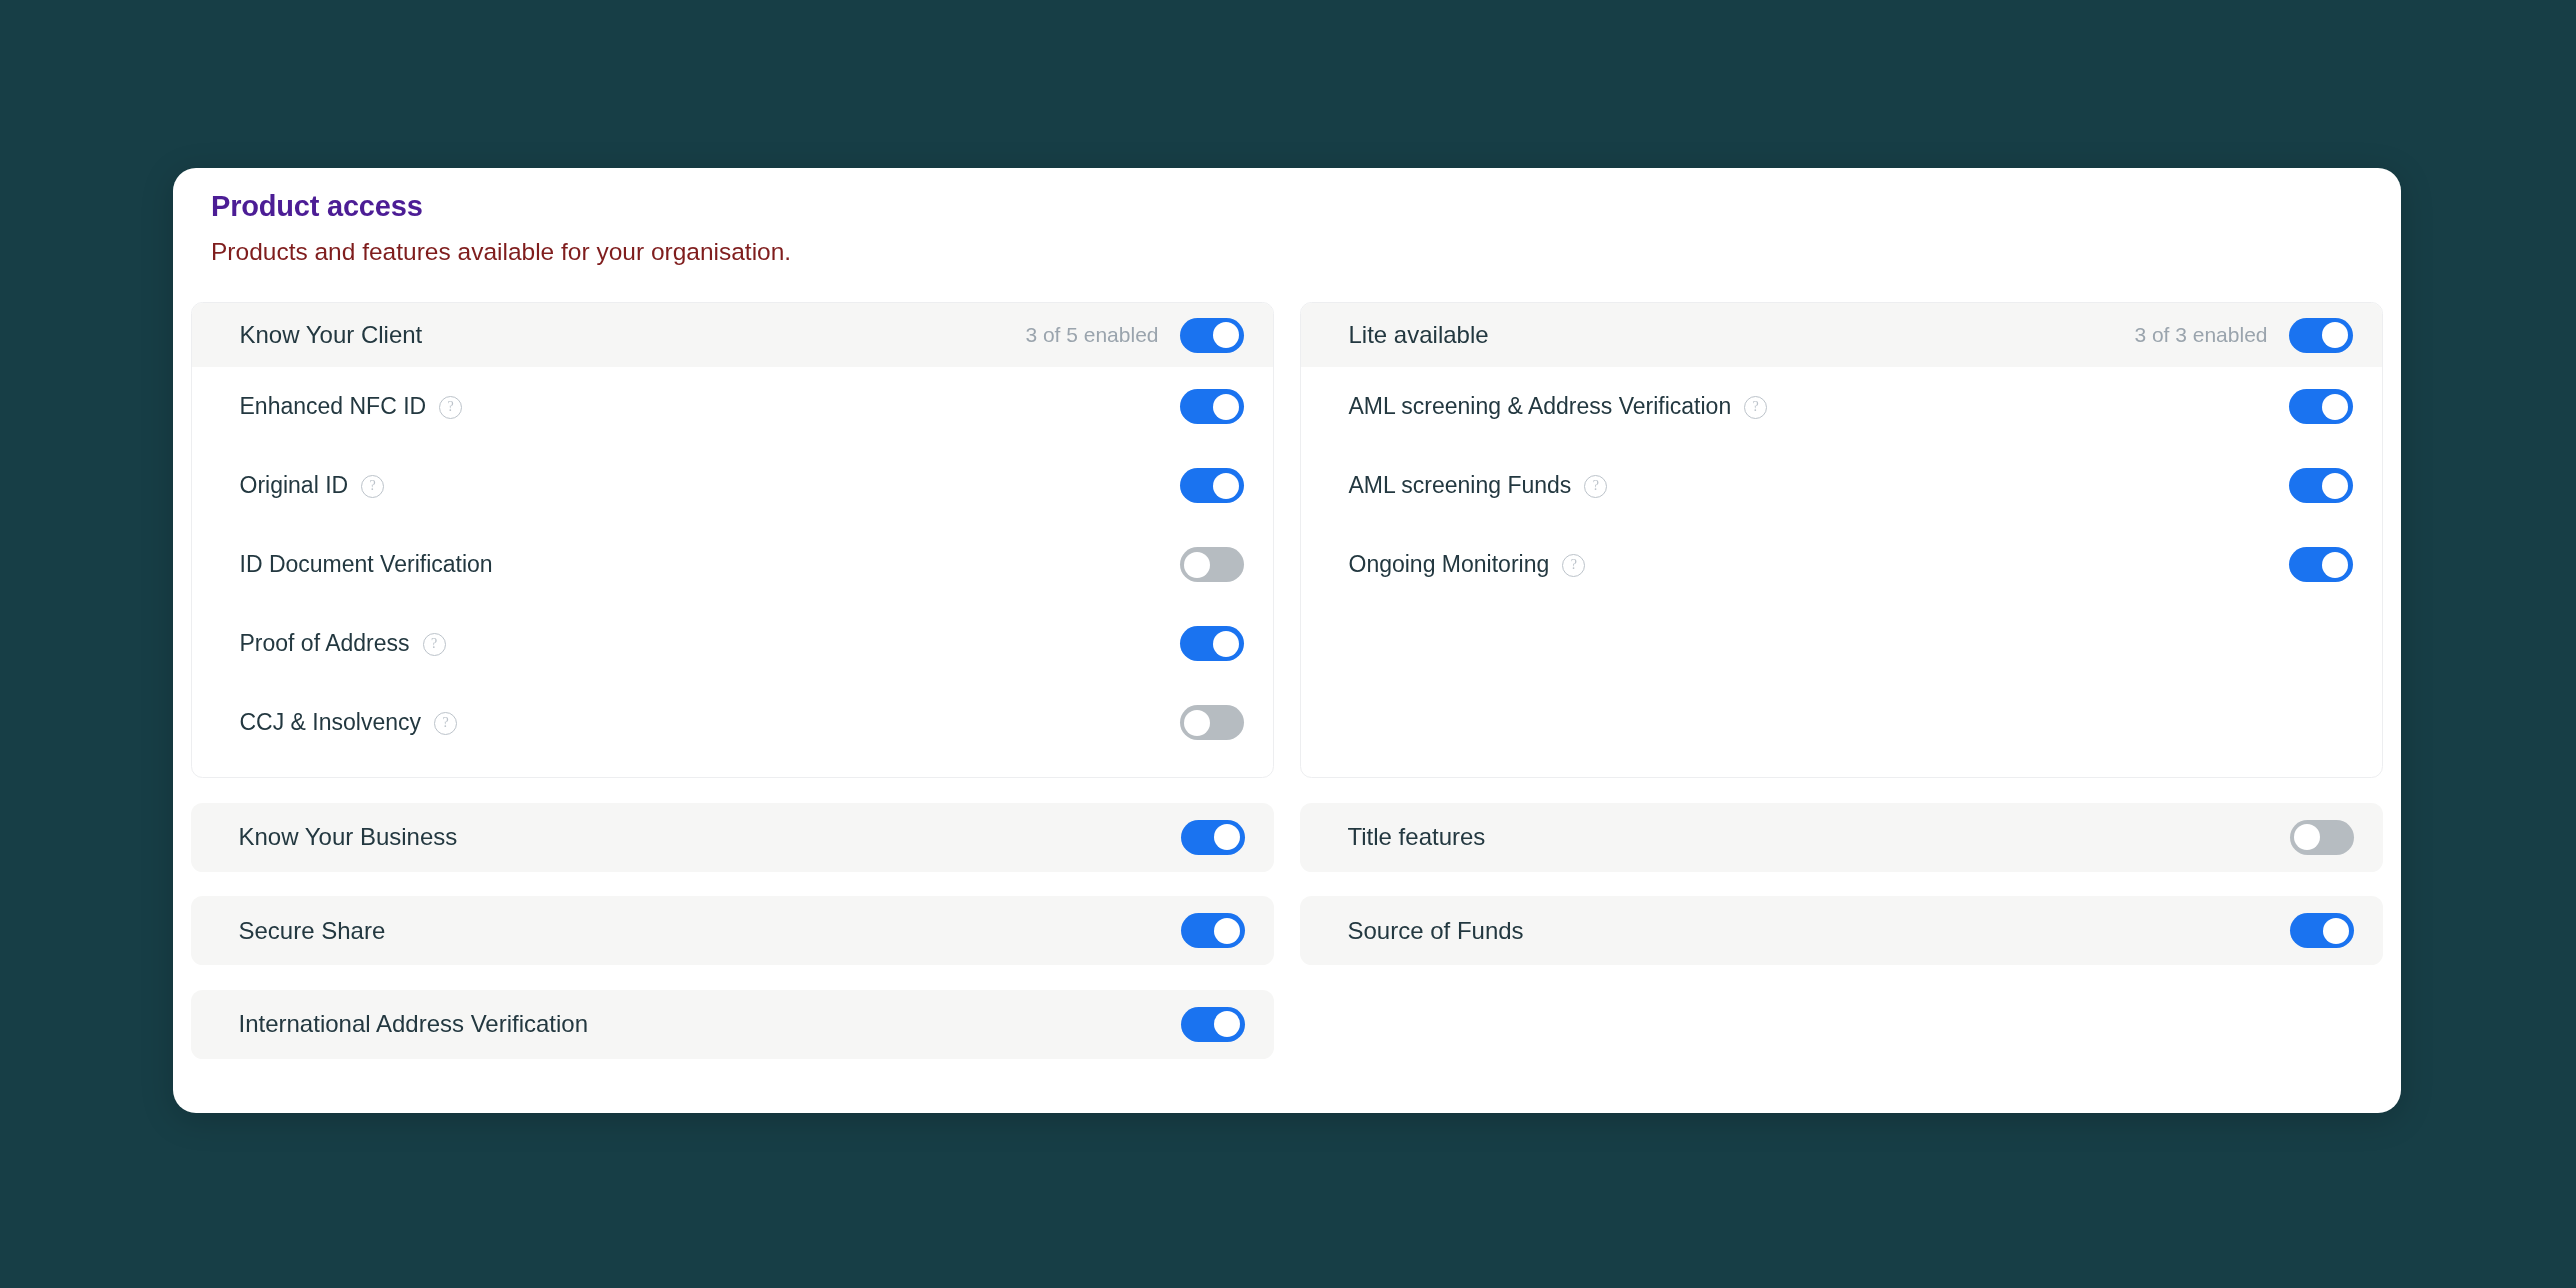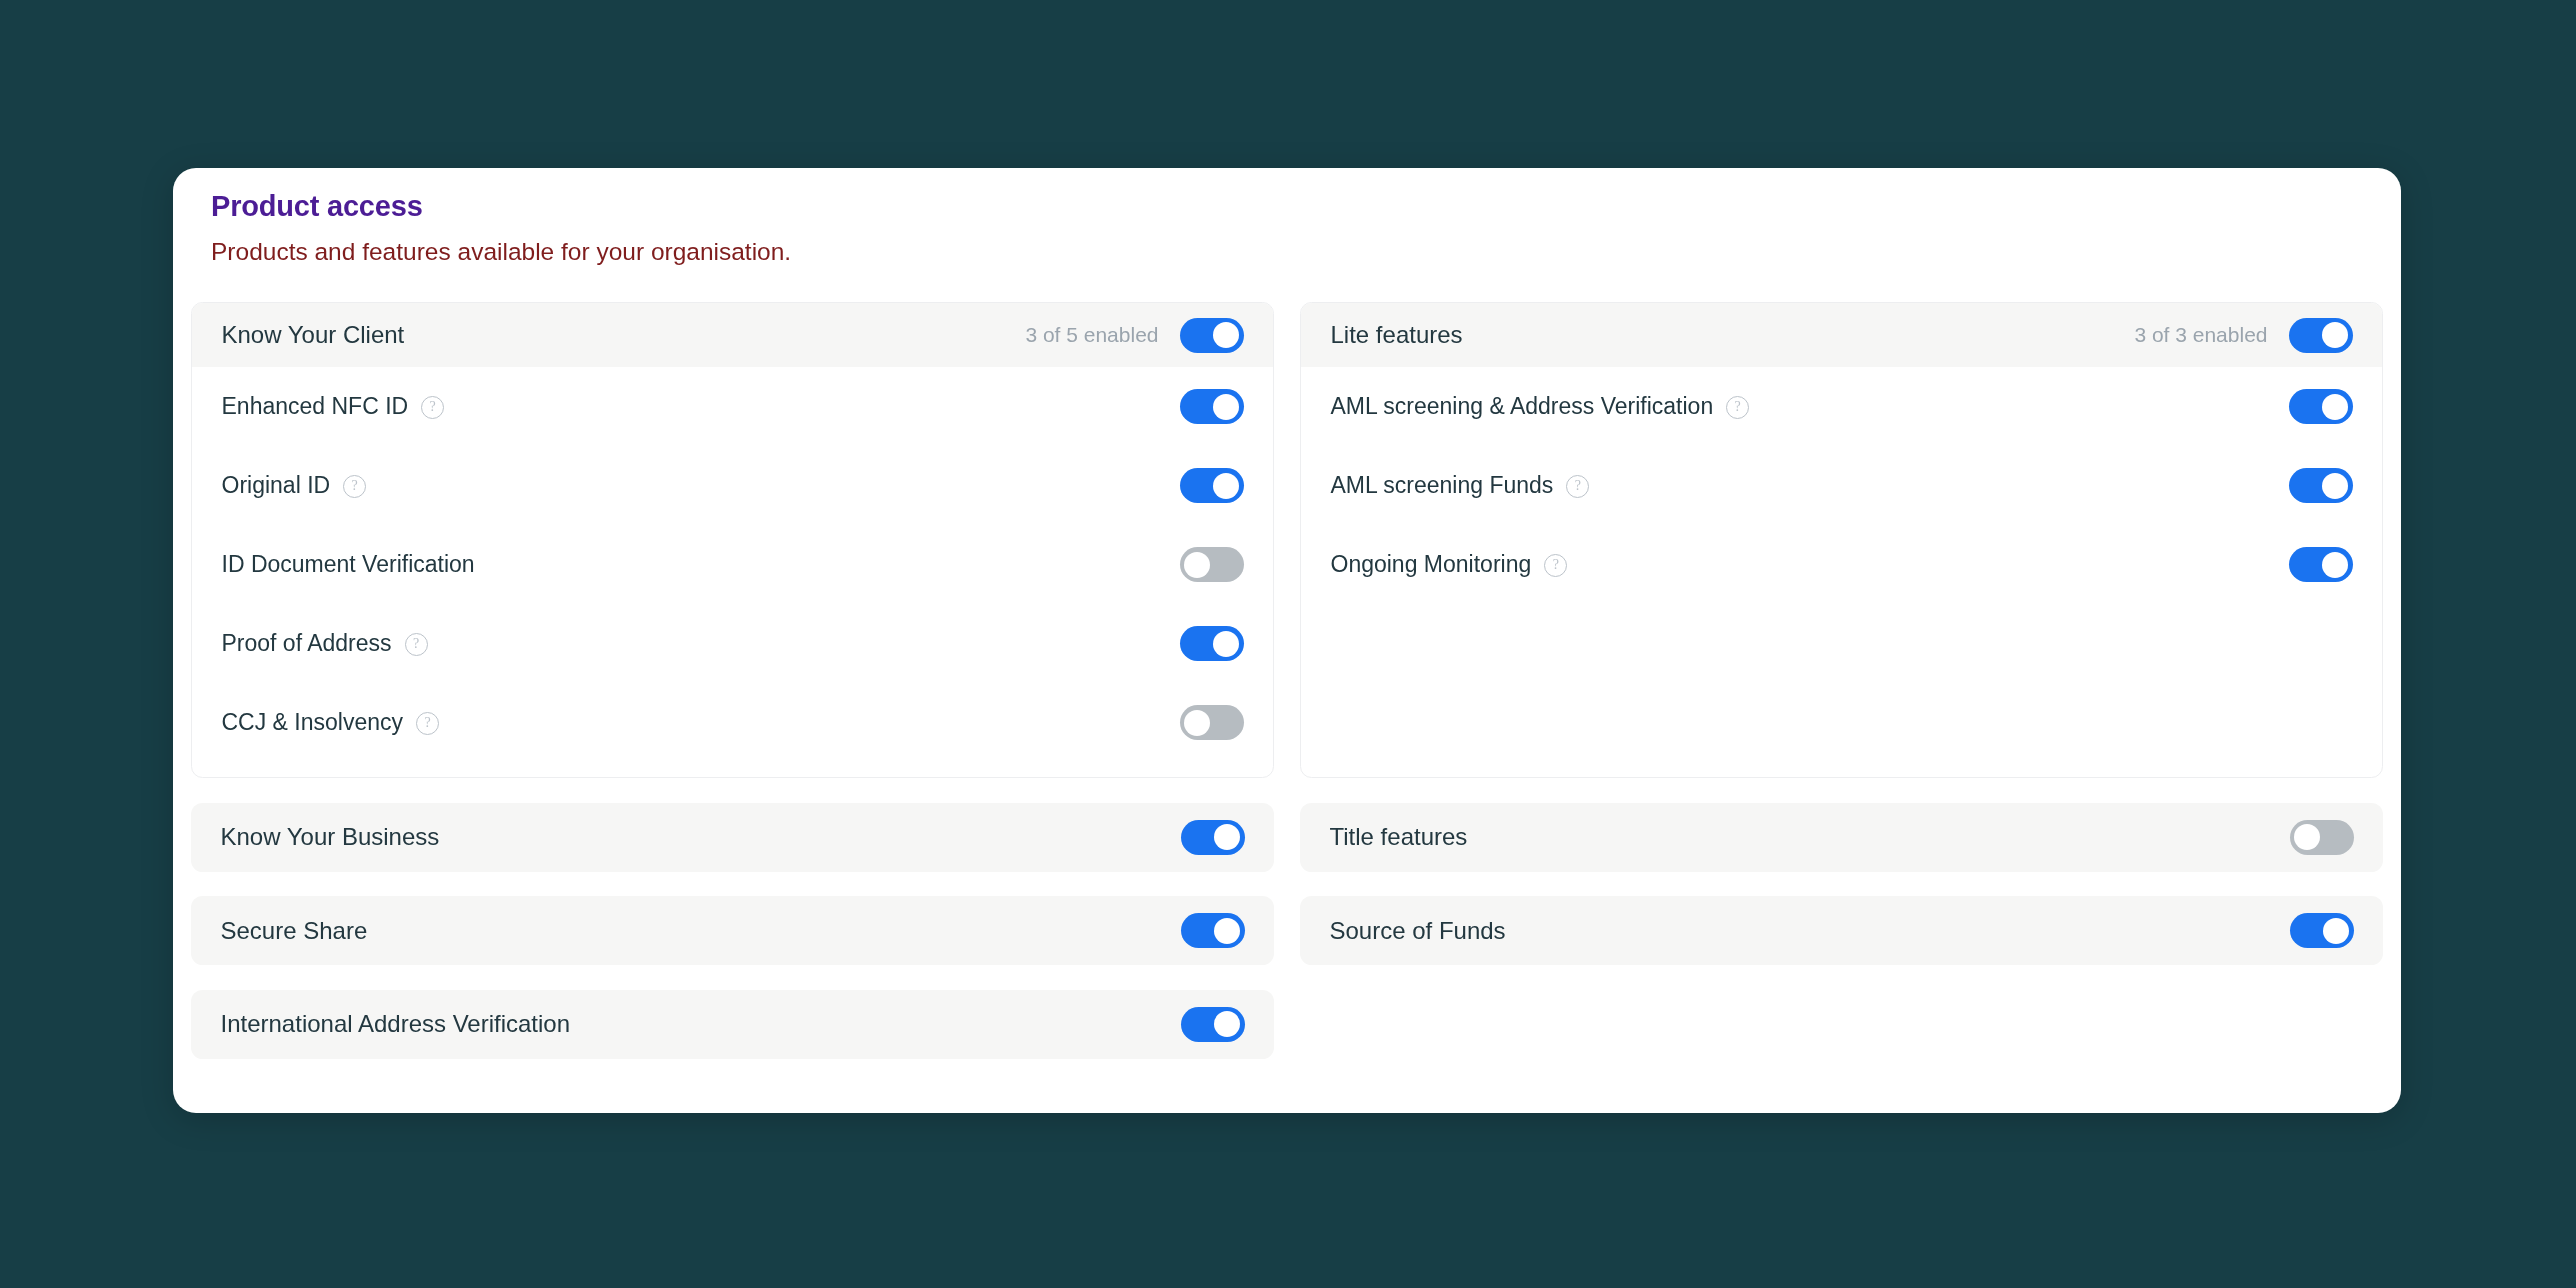--- a/index.html
+++ b/index.html
@@ -91,20 +91,21 @@
     height: 79px;
   }
 
   .row-label {
     display: flex;
     align-items: center;
     gap: 13px;
     font-size: 23px;
     color: #233840;
     white-space: nowrap;
+    margin-left: 18px;
   }
   .group-header .row-label {
     font-size: 24px;
   }
 
   .row-right {
     display: flex;
     align-items: center;
     gap: 21px;
   }
@@ -284,21 +285,21 @@
         </div>
       </div>
 
     </div>
 
     <div class="column">
 
       <div class="group-card fixed-h">
         <div class="row group-header">
           <div class="row-label">
-            <span>Lite features</span>
+            <span>Lite available</span>
           </div>
           <div class="row-right">
             <span class="enabled-count">3 of 3 enabled</span>
             <div class="toggle on">
               <span class="knob"></span>
             </div>
           </div>
         </div>
 
         <div class="group-body">

